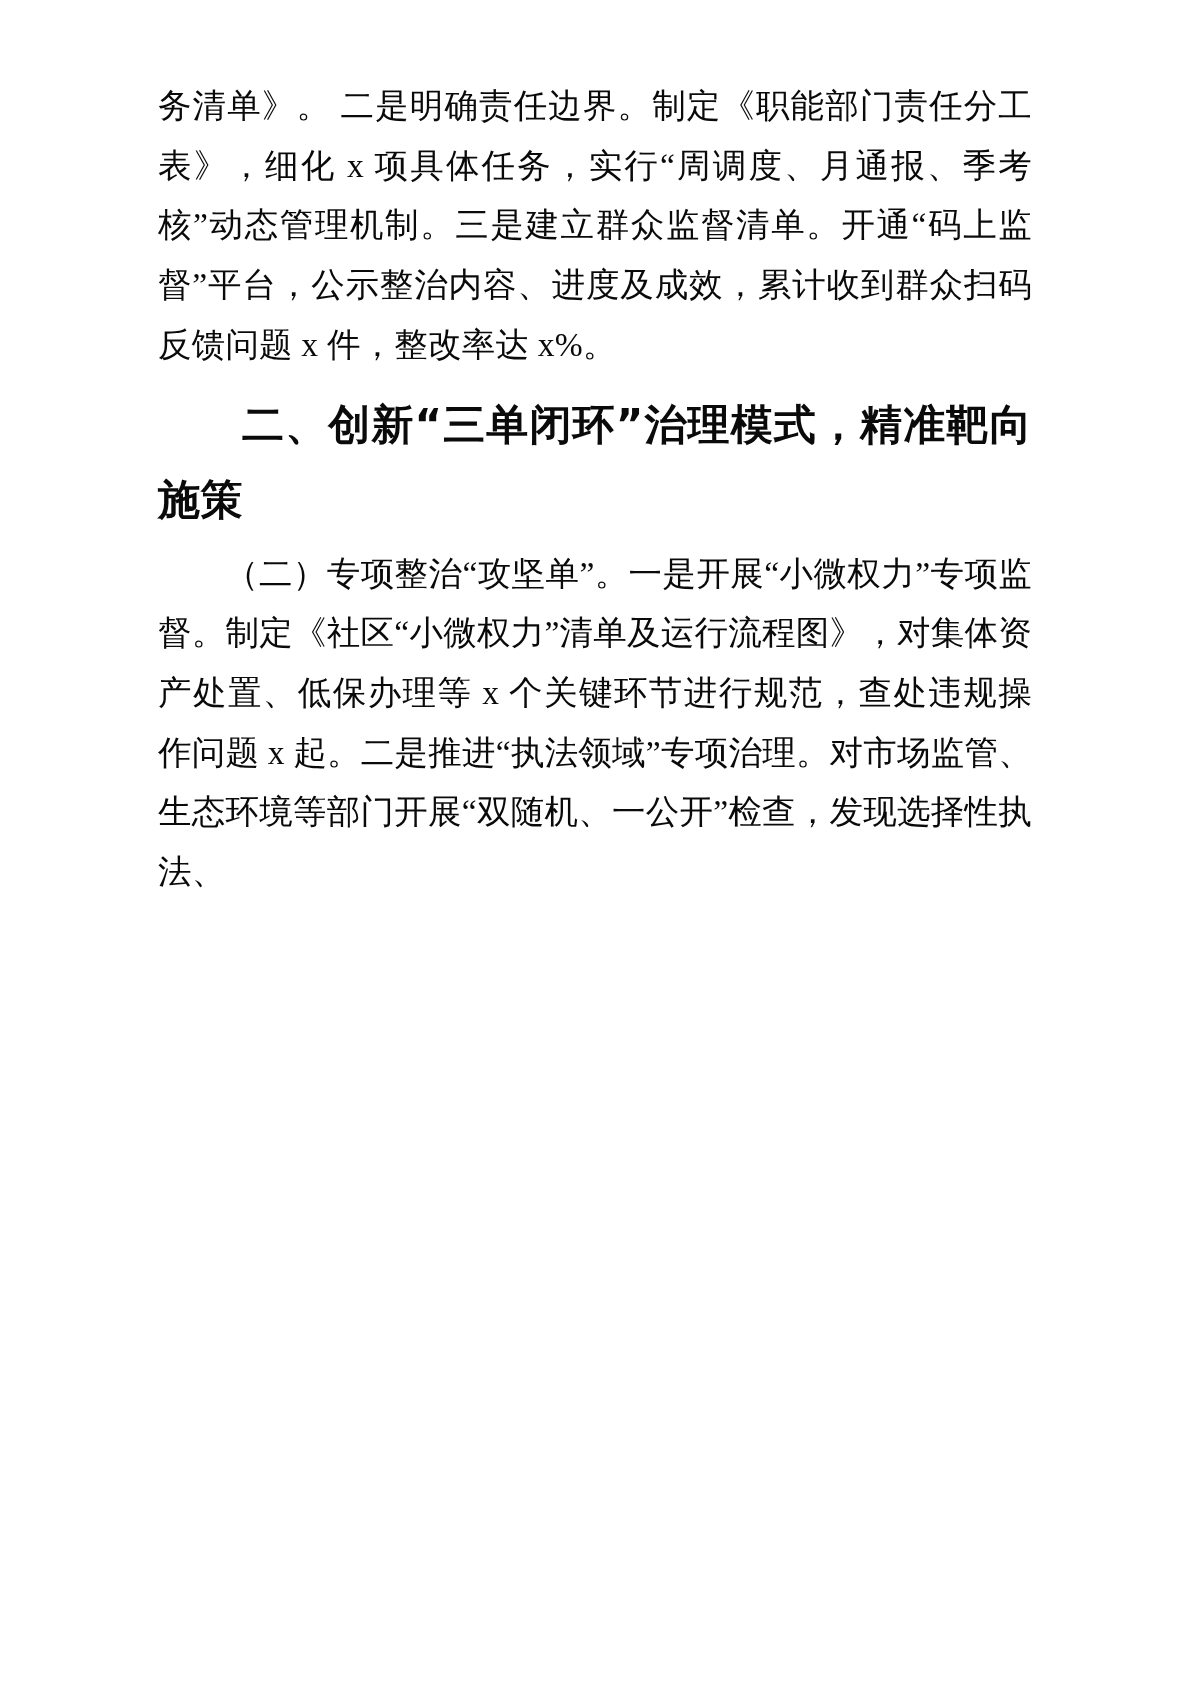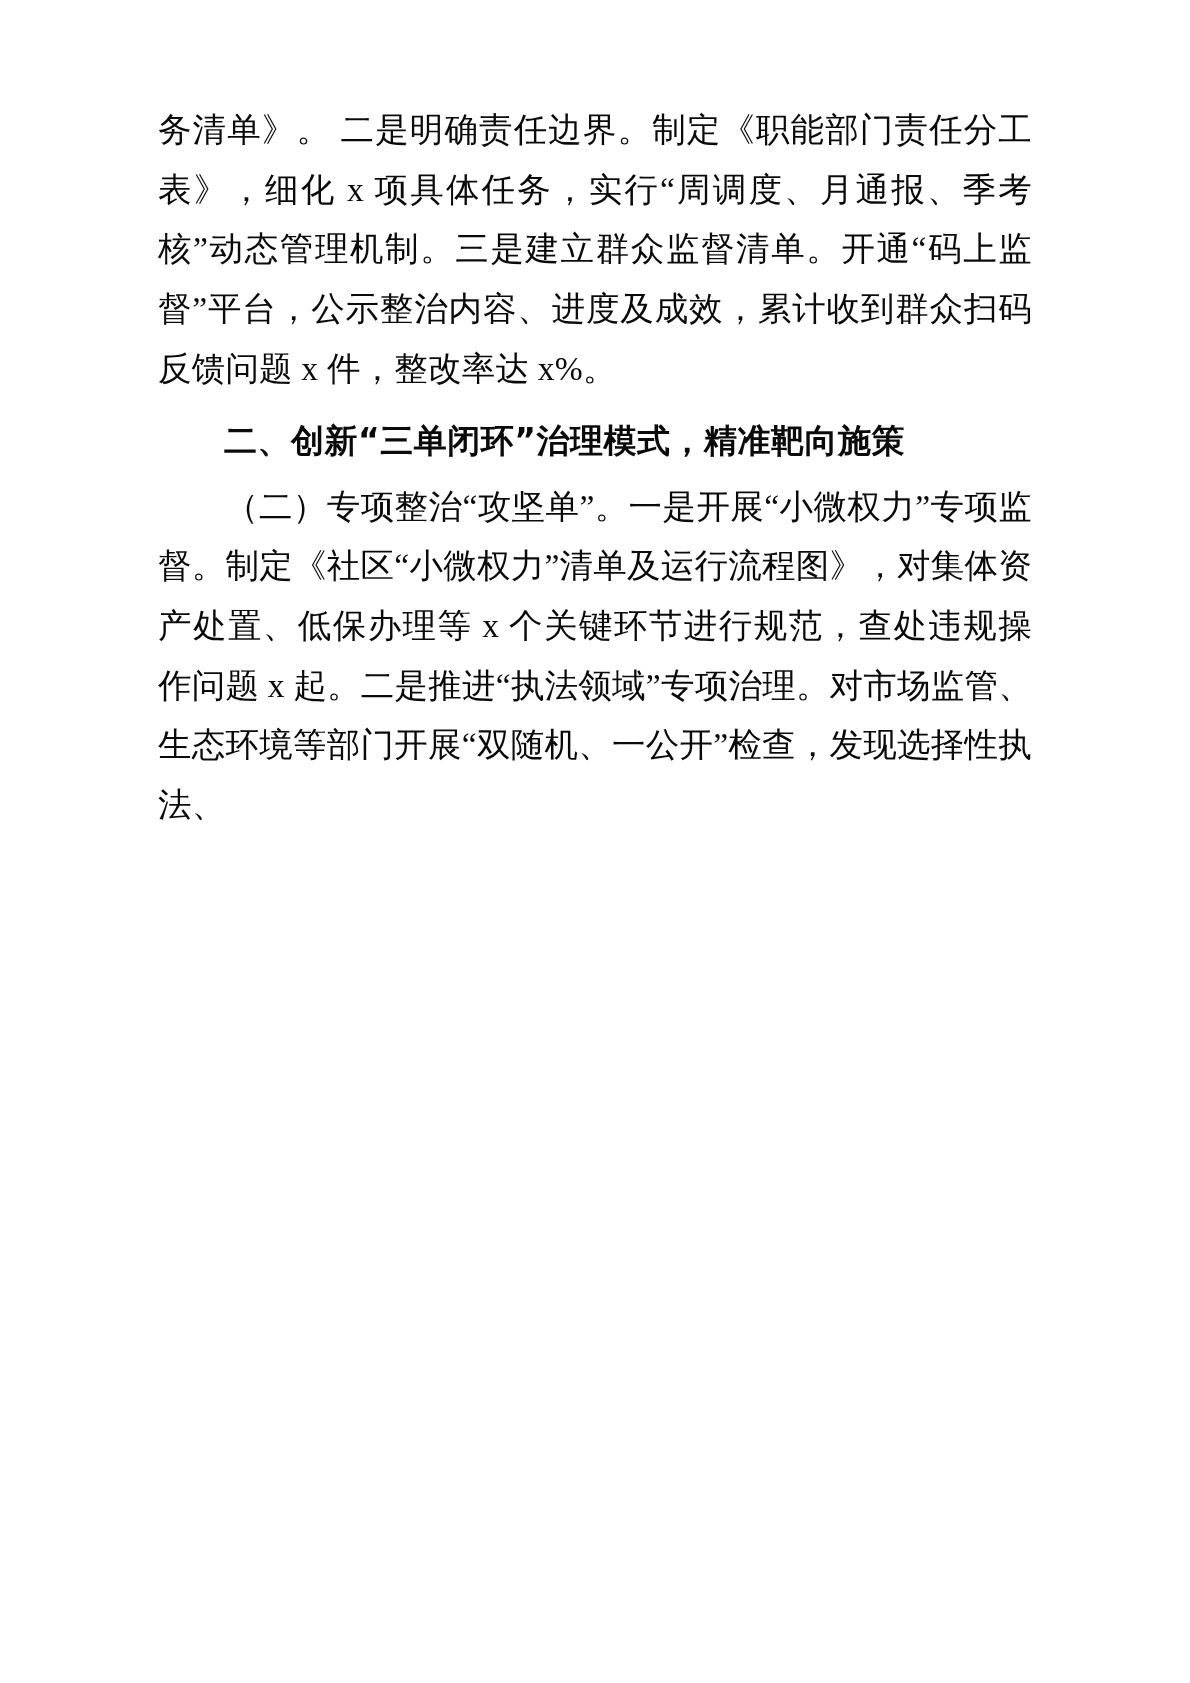--- a/index.html
+++ b/index.html
@@ -11,21 +11,21 @@
     width: 1190px;
     height: 1683px;
     font-family: "Liberation Serif", "DejaVu Serif", serif;
     color: #0a0a0a;
   }
   .page {
     position: relative;
     width: 1190px;
     height: 1683px;
     box-sizing: border-box;
-    padding: 100px 158px 90px 158px;
+    padding: 76px 158px 90px 158px;
     background: #ffffff;
   }
   .doc-body {
     font-size: 33.5px;
     line-height: 1.78;
     text-align: justify;
     text-justify: inter-ideograph;
     letter-spacing: 0.2px;
   }
   .para {
@@ -34,21 +34,21 @@
   }
   .para-indent {
     margin: 0 0 2px 0;
     text-indent: 2em;
   }
   .heading {
     margin: 14px 0 6px 0;
     text-indent: 2em;
     font-family: "DejaVu Sans", "Liberation Sans", sans-serif;
     font-weight: bold;
-    font-size: 33px;
+    font-size: 42px;
     letter-spacing: 0.5px;
   }
 </style>
 </head>
 <body>
 
 <div class="page">
   <div class="doc-body">
 
     <p class="para">务清单》。 二是明确责任边界。制定《职能部门责任分工表》，细化 x 项具体任务，实行“周调度、月通报、季考核”动态管理机制。三是建立群众监督清单。开通“码上监督”平台，公示整治内容、进度及成效，累计收到群众扫码反馈问题 x 件，整改率达 x%。</p>

